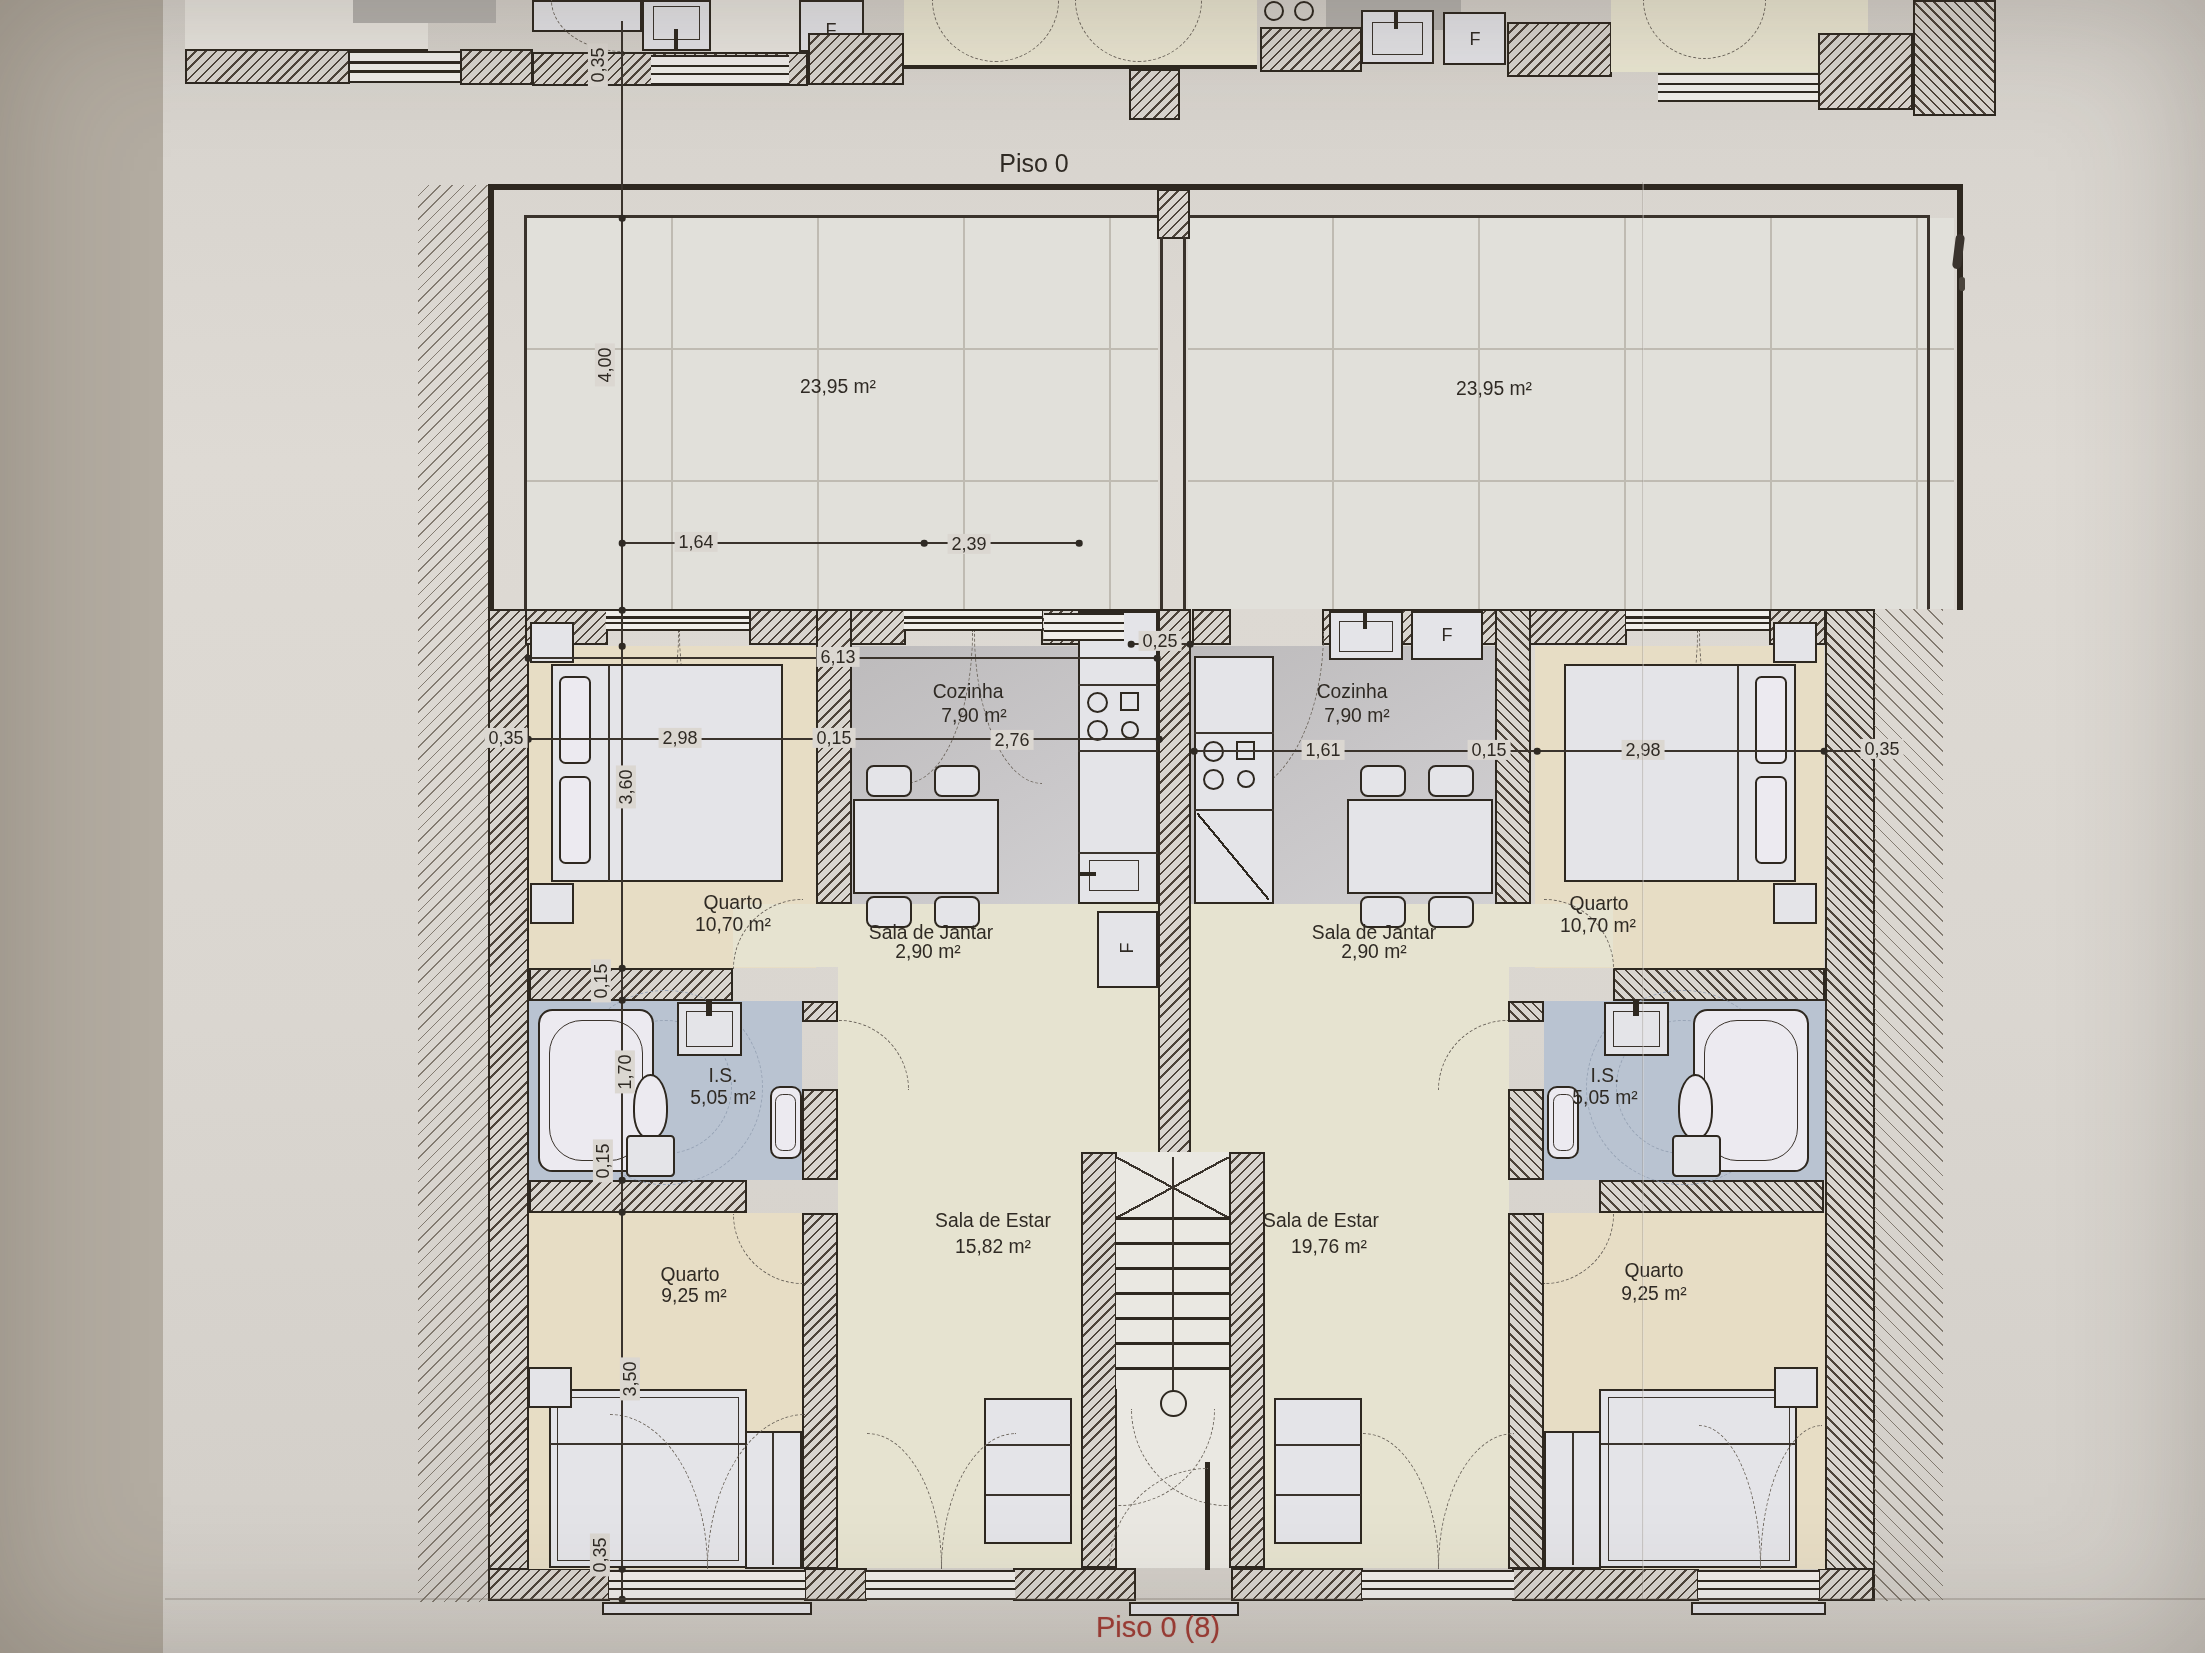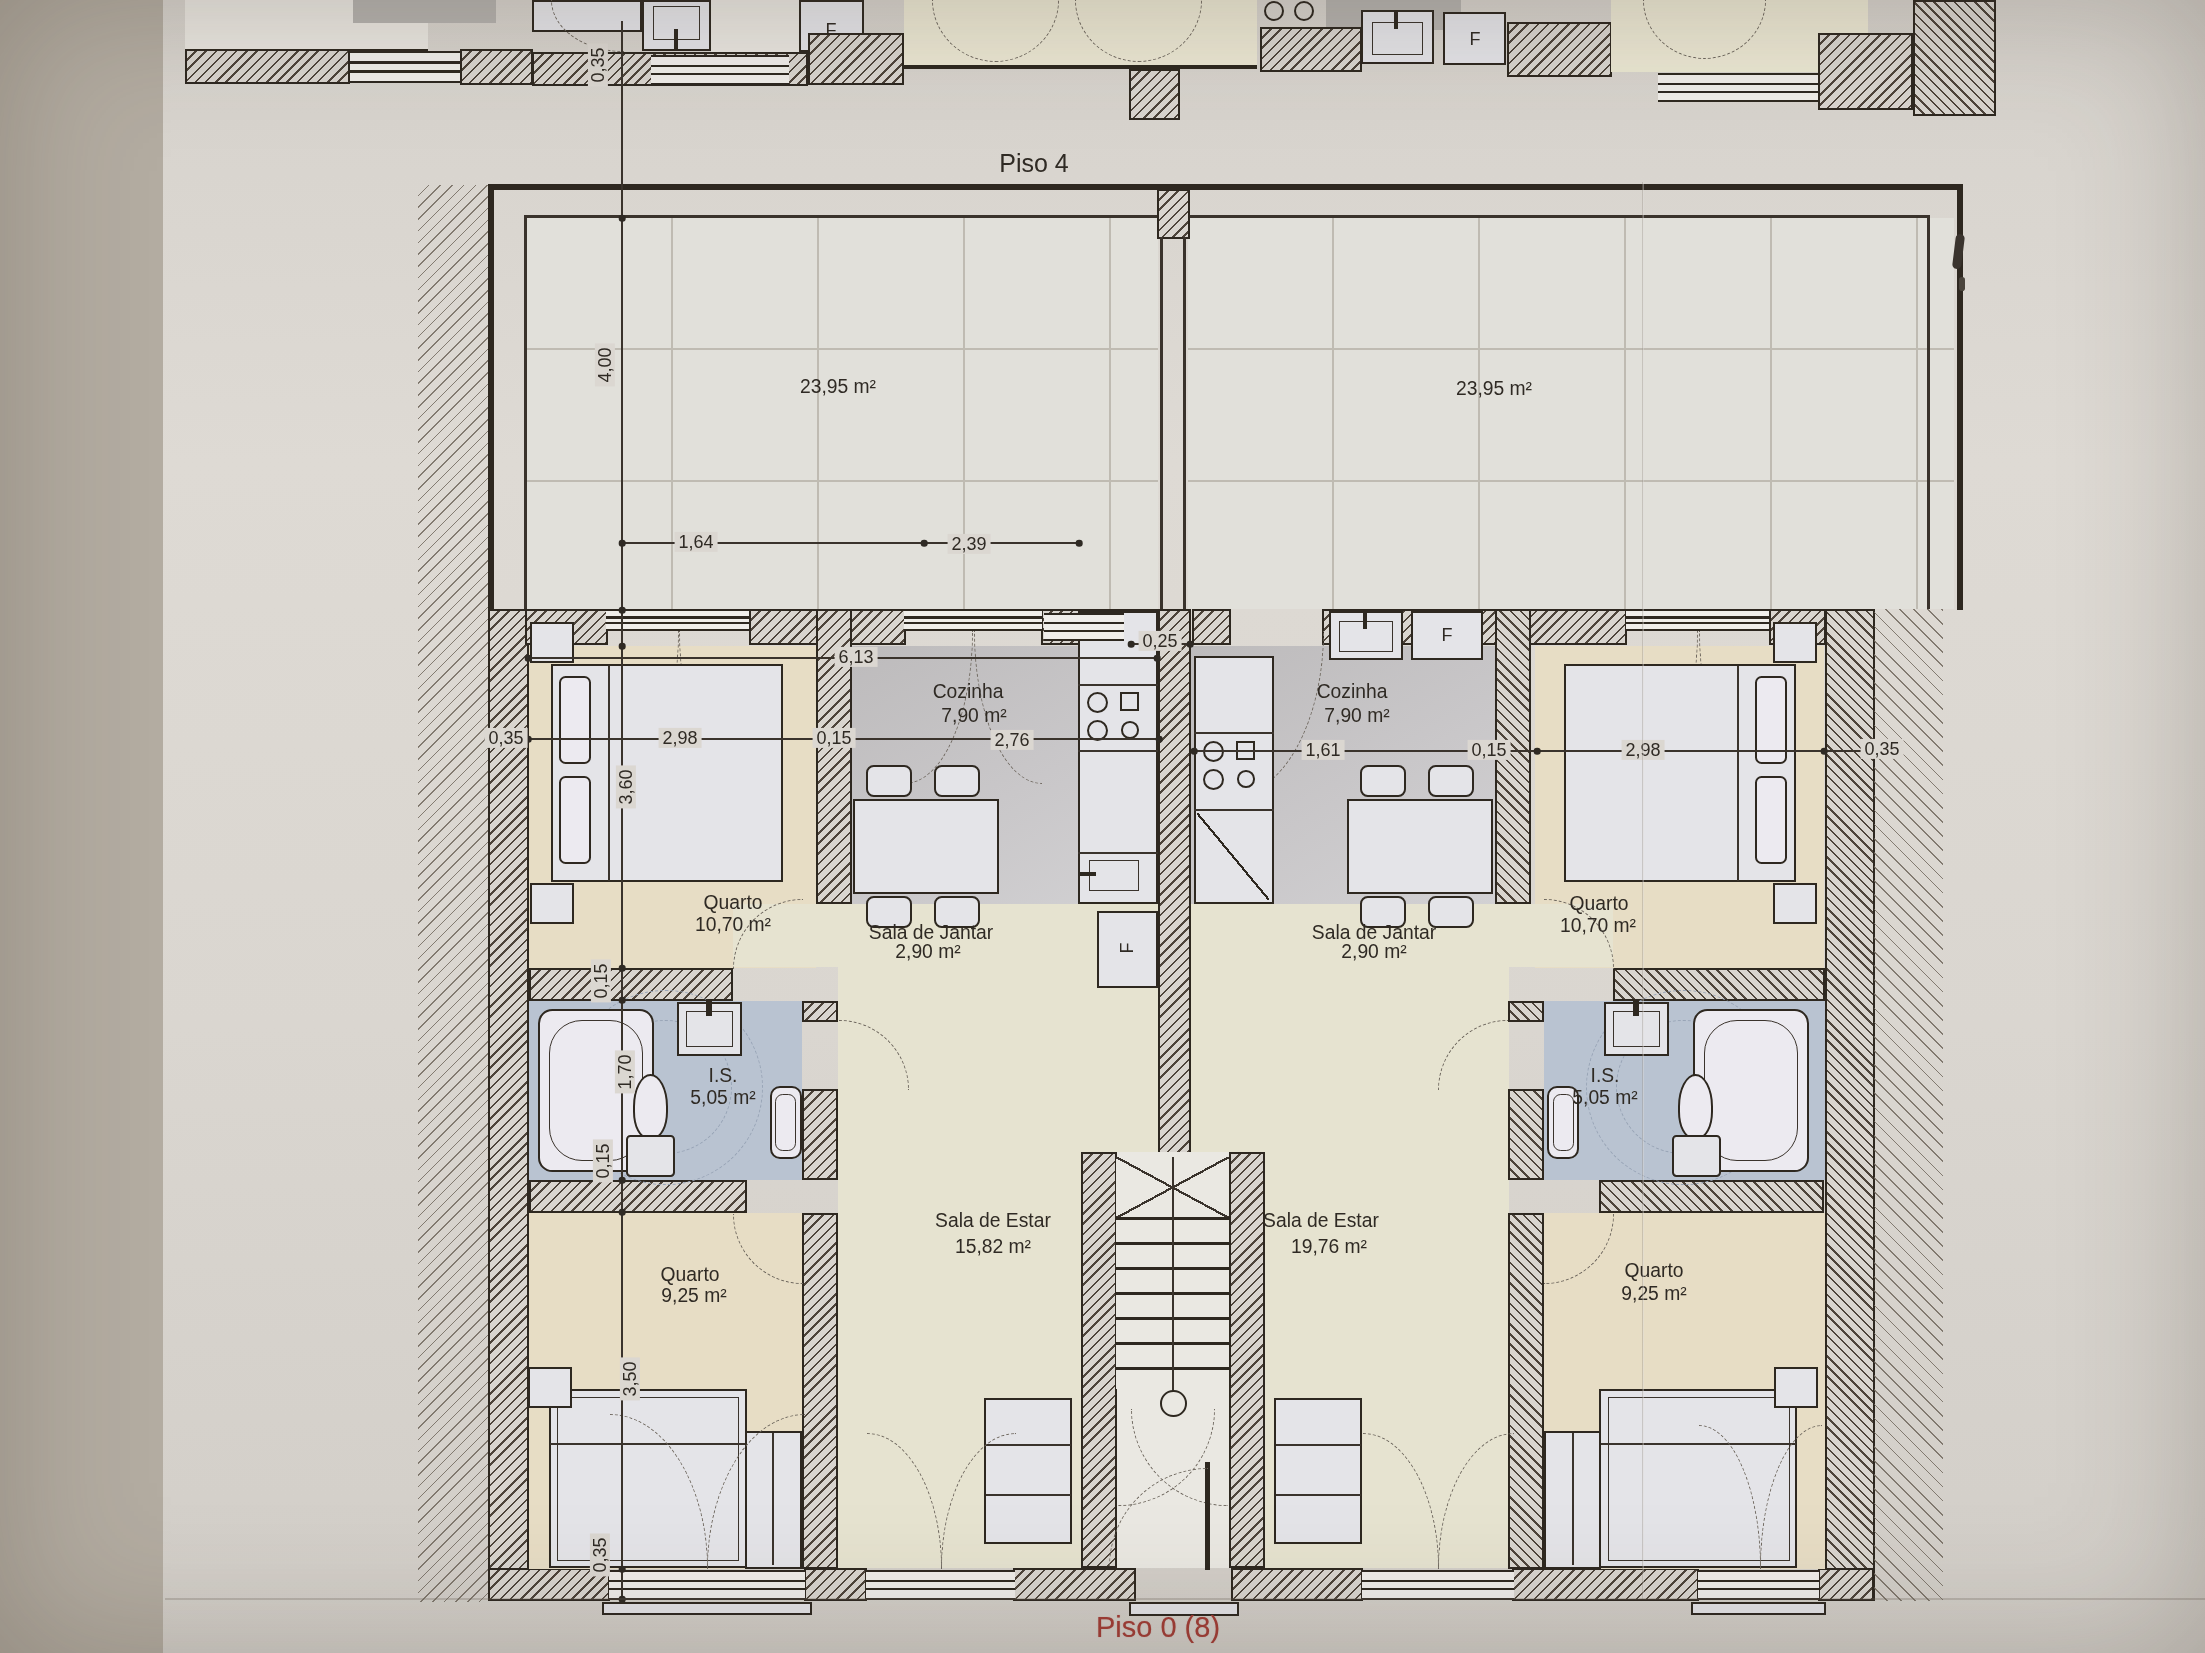--- a/index.html
+++ b/index.html
@@ -100,21 +100,21 @@
     <div class="abs flab" style="left:1475px;top:39px">F</div>
     <div class="abs hatch" style="left:1507px;top:22px;width:105px;height:55px"></div>
     <div class="abs" style="left:1611px;top:0;width:257px;height:72px;background:#ebe7d3"></div>
     <div class="abs arc-bl" style="left:1643px;top:0;width:61px;height:58px"></div>
     <div class="abs arc-br" style="left:1704px;top:0;width:61px;height:58px"></div>
     <div class="abs winh" style="left:1658px;top:73px;width:160px;height:29px"></div>
     <div class="abs hatch" style="left:1818px;top:33px;width:95px;height:77px"></div>
     <div class="abs hatchR" style="left:1913px;top:0;width:83px;height:116px"></div>
   </div>
 
-  <div class="abs title" style="left:1034px;top:163px">Piso 4</div>
+  <div class="abs title" style="left:1034px;top:163px">Piso 0</div>
 
   <div>
     <div class="abs nhatch" style="left:418px;top:185px;width:70px;height:1417px"></div>
     <div class="abs terr" style="left:527px;top:218px;width:631px;height:391px"></div>
     <div class="abs terr" style="left:1188px;top:218px;width:766px;height:391px"></div>
     <div class="abs wall" style="left:488px;top:184px;width:1475px;height:5.5px"></div>
     <div class="abs wall" style="left:488px;top:184px;width:5.5px;height:426px"></div>
     <div class="abs wall" style="left:1957px;top:184px;width:5.5px;height:426px"></div>
     <div class="abs dline" style="left:527px;top:215px;width:631px;height:2.8px"></div>
     <div class="abs dline" style="left:1185px;top:215px;width:743px;height:2.8px"></div>
@@ -365,21 +365,21 @@
     <div class="abs tick" style="left:622px;top:1212px"></div>
     <div class="abs tick" style="left:622px;top:1569px"></div>
     <div class="abs tick" style="left:622px;top:1599px"></div>
   </div>
 
   <div>
     <div class="abs dimlab rot" style="left:598px;top:65px">0,35</div>
     <div class="abs dimlab rot" style="left:605px;top:365px">4,00</div>
     <div class="abs dimlab" style="left:696px;top:542px">1,64</div>
     <div class="abs dimlab" style="left:969px;top:544px">2,39</div>
-    <div class="abs dimlab" style="left:856px;top:657px">6,13</div>
+    <div class="abs dimlab" style="left:838px;top:657px">6,13</div>
     <div class="abs dimlab" style="left:1160px;top:641px">0,25</div>
     <div class="abs dimlab" style="left:506px;top:738px">0,35</div>
     <div class="abs dimlab" style="left:680px;top:738px">2,98</div>
     <div class="abs dimlab" style="left:834px;top:738px">0,15</div>
     <div class="abs dimlab" style="left:1012px;top:740px">2,76</div>
     <div class="abs dimlab rot" style="left:626px;top:787px">3,60</div>
     <div class="abs dimlab" style="left:1323px;top:750px">1,61</div>
     <div class="abs dimlab" style="left:1489px;top:750px">0,15</div>
     <div class="abs dimlab" style="left:1643px;top:750px">2,98</div>
     <div class="abs dimlab" style="left:1882px;top:749px">0,35</div>

